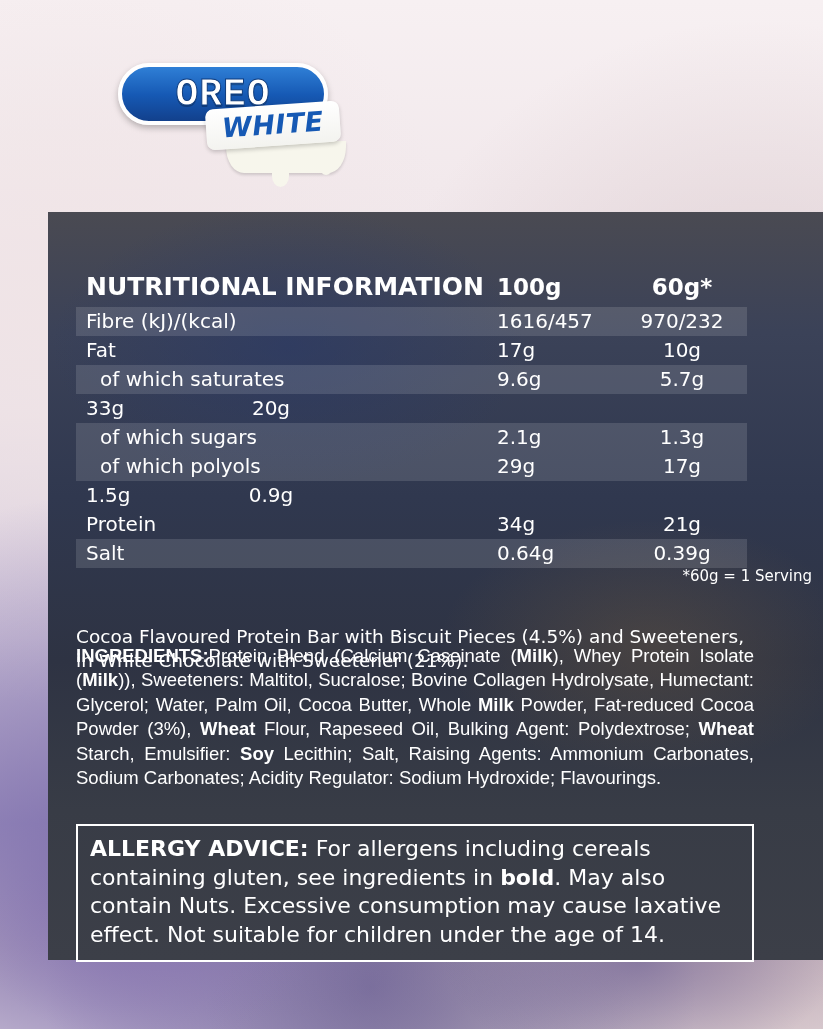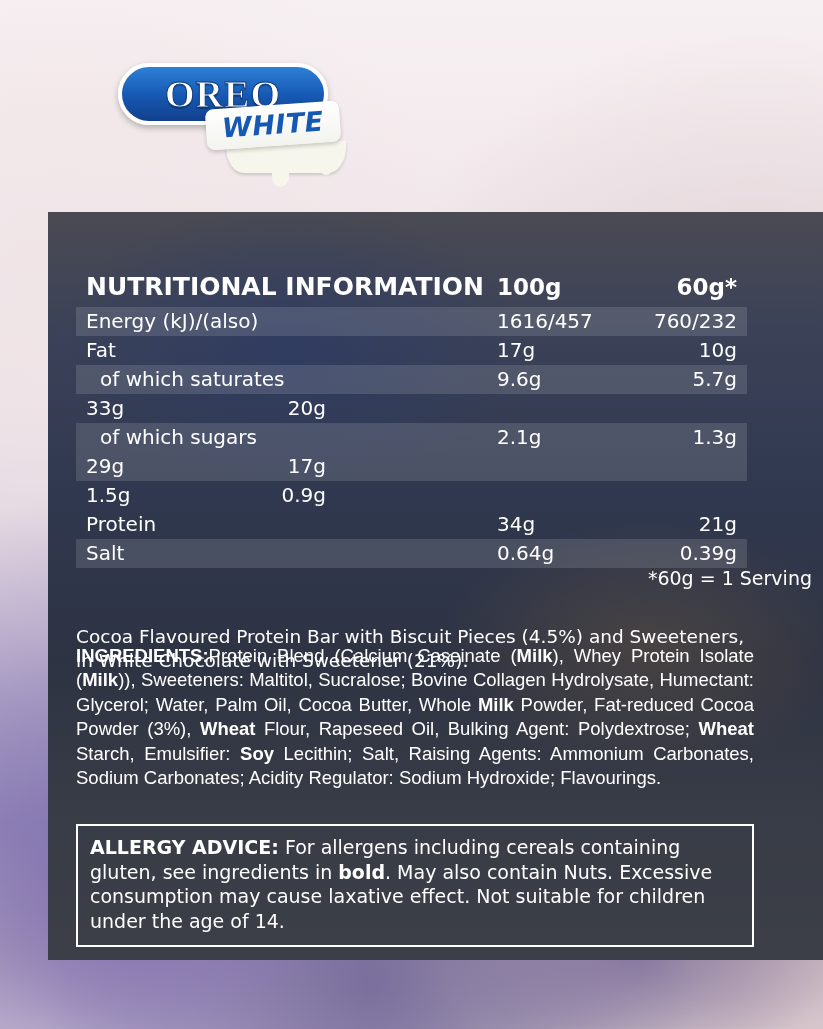--- a/index.html
+++ b/index.html
@@ -49,21 +49,21 @@
     width: 210px; height: 62px;
     border-radius: 34px;
     background: linear-gradient(180deg,#2f7fd6 0%, #1659b4 52%, #12408c 100%);
     border: 4px solid #ffffff;
     box-shadow: 0 3px 6px rgba(0,0,0,0.25);
     display: flex;
     align-items: center;
     justify-content: center;
   }
   .oreo-text {
-    font-family: Liberation Serif, serif;
+    font-family: Liberation Mono, monospace;
     font-weight: bold;
     font-size: 38px;
     letter-spacing: 1px;
     color: #ffffff;
     text-shadow: 0 2px 0 rgba(0,0,0,0.25);
     -webkit-text-stroke: 1px #0d3b7e;
   }
   .white-ribbon {
     position: absolute;
     left: 88px; top: 50px;
@@ -129,36 +129,36 @@
   .row {
     display: flex;
     align-items: baseline;
     padding: 2px 10px 3px 10px;
     font-size: 20px;
     font-family: "DejaVu Sans", sans-serif;
   }
   .row.shaded { background: rgba(255,255,255,0.13); }
   .row .label { flex: 1 1 auto; white-space: nowrap; }
   .row .c1 { width: 130px; text-align: left; }
-  .row .c2 { width: 110px; text-align: right; }
+  .row .c2 { width: 110px; text-align: center; }
   .row.head {
     font-size: 25px;
     font-weight: bold;
     padding-bottom: 6px;
     background: none;
   }
   .row.head .label { font-size: 25px; }
   .row.head .c1, .row.head .c2 { font-size: 23px; font-weight: bold; }
   .indent { padding-left: 14px; }
 
   .serving-note {
     position: absolute;
     right: 38px;
     top: 355px;
-    font-size: 19px;
+    font-size: 15px;
     font-family: "DejaVu Sans", sans-serif;
   }
 
   .desc {
     position: absolute;
     left: 28px;
     top: 385px;
     width: 678px;
     font-size: 18.5px;
     line-height: 1.28;
@@ -177,21 +177,21 @@
   }
   .ingredients b, .desc b { font-weight: bold; }
 
   .allergy {
     position: absolute;
     left: 28px;
     top: 612px;
     width: 678px;
     border: 2px solid #ffffff;
     padding: 9px 12px 11px 12px;
-    font-size: 19px;
+    font-size: 22px;
     line-height: 1.3;
     font-family: "DejaVu Sans", sans-serif;
   }
 </style>
 </head>
 <body>
 
 <div class="bg"></div>
 <div class="bg2"></div>
 
@@ -208,23 +208,23 @@
 <div class="panel">
 
   <div class="table">
     <div class="row head">
       <div class="label">NUTRITIONAL INFORMATION</div>
       <div class="c1">100g</div>
       <div class="c2">60g*</div>
     </div>
 
     <div class="row shaded">
-      <div class="label">Energy (kJ)/(also)</div>
+      <div class="label">Fibre (kJ)/(kcal)</div>
       <div class="c1">1616/457</div>
-      <div class="c2">760/232</div>
+      <div class="c2">970/232</div>
     </div>
     <div class="row">
       <div class="label">Fat</div>
       <div class="c1">17g</div>
       <div class="c2">10g</div>
     </div>
     <div class="row shaded">
       <div class="label indent">of which saturates</div>
       <div class="c1">9.6g</div>
       <div class="c2">5.7g</div>
@@ -232,20 +232,21 @@
     <div class="row">
       <div class="c1">33g</div>
       <div class="c2">20g</div>
     </div>
     <div class="row shaded">
       <div class="label indent">of which sugars</div>
       <div class="c1">2.1g</div>
       <div class="c2">1.3g</div>
     </div>
     <div class="row shaded">
+      <div class="label indent">of which polyols</div>
       <div class="c1">29g</div>
       <div class="c2">17g</div>
     </div>
     <div class="row">
       <div class="c1">1.5g</div>
       <div class="c2">0.9g</div>
     </div>
     <div class="row">
       <div class="label">Protein</div>
       <div class="c1">34g</div>

